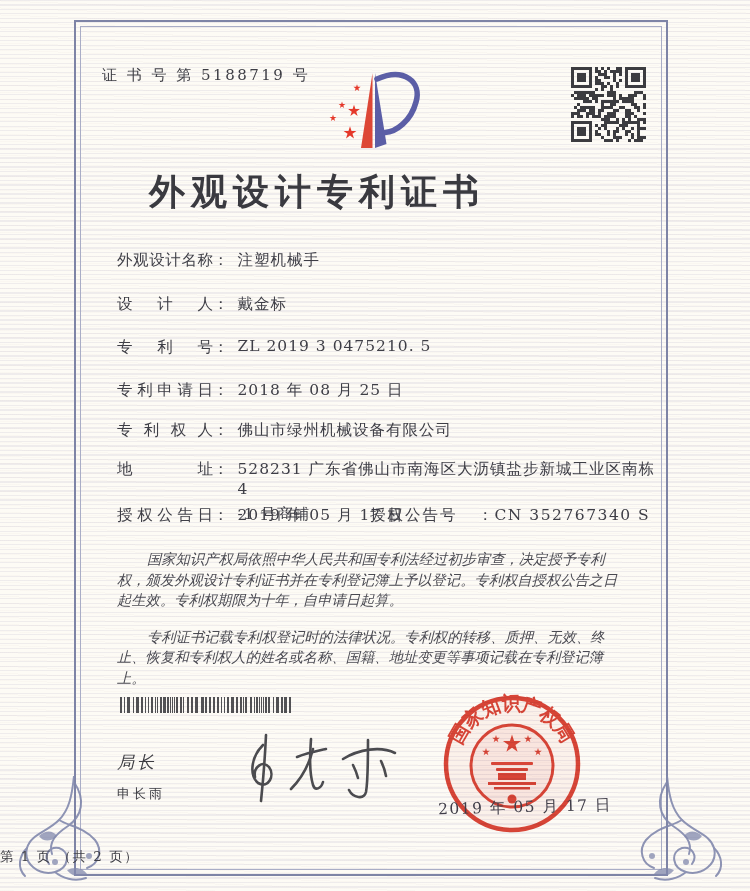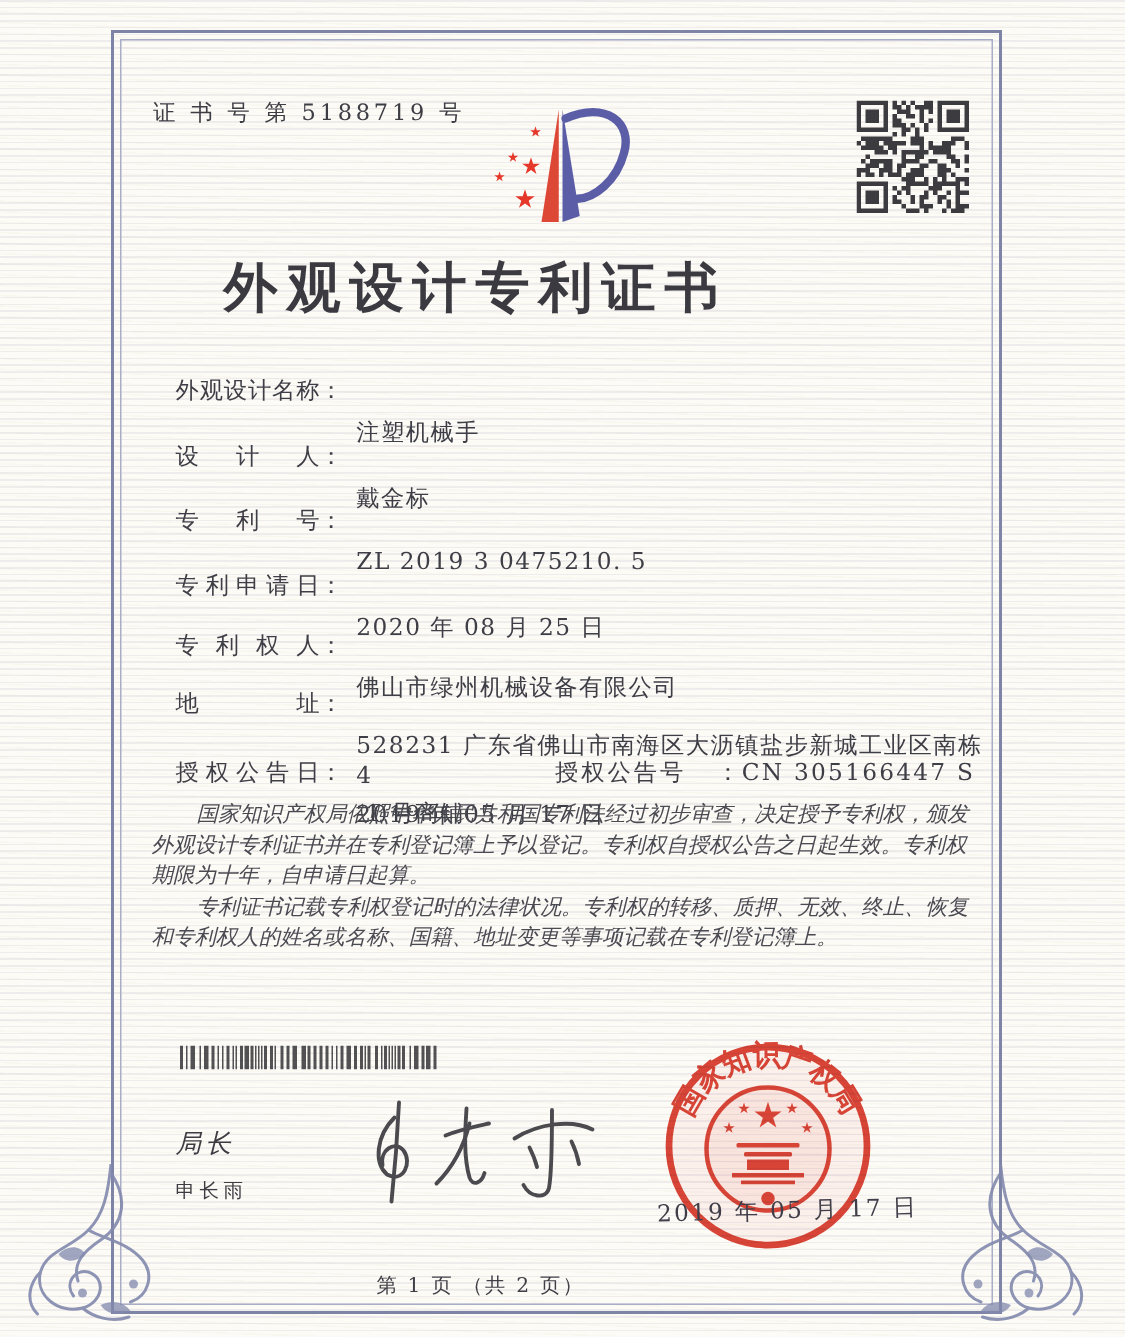--- a/index.html
+++ b/index.html
@@ -35,41 +35,41 @@
   }
   .frow{
     position:absolute;left:117px;font-size:15.5px;color:#3e3e46;
     white-space:nowrap;
   }
   .flabel{
     display:inline-block;width:96px;vertical-align:top;
     text-align:justify;text-align-last:justify;-moz-text-align-last:justify;
   }
   .fcolon{display:inline-block;vertical-align:top;margin-right:9px;}
-  .fvalue{display:inline-block;vertical-align:top;letter-spacing:1px;margin-top:28px;}
+  .fvalue{display:inline-block;vertical-align:top;letter-spacing:1px;}
   .fvalue .addr2{display:block;margin-top:6px;letter-spacing:1px;}
   .grant-no{position:absolute;left:253px;top:0;letter-spacing:1.5px;}
   .grant-no .glabel{letter-spacing:2px;margin-right:20px;}
   .paras{
     position:absolute;left:101px;top:533px;width:546px;
     font-size:14.3px;line-height:20.5px;color:#4a4a52;
     font-style:italic;
   }
-  .paras p{margin:0;text-indent:2.1em;}
+  .paras p{margin:16px;text-indent:2.1em;}
   .barcode{position:absolute;left:120px;top:697px;}
   .director-label{position:absolute;left:117px;top:751px;font-size:17px;letter-spacing:3px;color:#3c3c42;font-family:"DejaVu Sans","Liberation Sans",sans-serif;font-style:italic;}
   .director-name{position:absolute;left:117px;top:785px;font-size:13px;letter-spacing:3px;color:#3c3c42;font-family:"DejaVu Sans","Liberation Sans",sans-serif;}
   .signature{position:absolute;left:225px;top:727px;}
   .seal{position:absolute;left:424px;top:686px;mix-blend-mode:multiply;opacity:.93;}
   .seal-date{
     position:absolute;left:438px;top:797px;font-size:15.5px;color:#403e49;
     letter-spacing:1.5px;transform:rotate(-1.5deg);white-space:nowrap;
   }
   .footer{
-    position:absolute;left:0;top:848px;width:641px;text-align:center;
+    position:absolute;left:0;top:848px;width:641px;text-align:left;
     font-size:13.5px;letter-spacing:1.5px;color:#3f3f46;
   }
   .flourish{position:absolute;}
   .flourish.left{left:10px;top:776px;}
   .flourish.right{left:613px;top:776px;transform:scaleX(-1);}
 </style>
 </head>
 <body>
 
 <div class="page">
@@ -135,31 +135,31 @@
   <div class="frow" style="top:250px">
     <span class="flabel">外观设计名称</span><span class="fcolon">：</span><span class="fvalue">注塑机械手</span>
   </div>
   <div class="frow" style="top:294px">
     <span class="flabel">设计人</span><span class="fcolon">：</span><span class="fvalue">戴金标</span>
   </div>
   <div class="frow" style="top:337px">
     <span class="flabel">专利号</span><span class="fcolon">：</span><span class="fvalue">ZL 2019 3 0475210. 5</span>
   </div>
   <div class="frow" style="top:380px">
-    <span class="flabel">专利申请日</span><span class="fcolon">：</span><span class="fvalue">2020 年 08 月 25 日</span>
+    <span class="flabel">专利申请日</span><span class="fcolon">：</span><span class="fvalue">2018 年 08 月 25 日</span>
   </div>
   <div class="frow" style="top:420px">
     <span class="flabel">专利权人</span><span class="fcolon">：</span><span class="fvalue">佛山市绿州机械设备有限公司</span>
   </div>
   <div class="frow" style="top:459px;white-space:normal;">
     <span class="flabel">地址</span><span class="fcolon">：</span><span class="fvalue" style="width:418px"><span>528231 广东省佛山市南海区大沥镇盐步新城工业区南栋 4</span><span class="addr2">-1 号商铺</span></span>
   </div>
   <div class="frow" style="top:505px">
     <span class="flabel">授权公告日</span><span class="fcolon">：</span><span class="fvalue">2019 年 05 月 17 日</span>
-    <span class="grant-no"><span class="glabel">授权公告号</span><span>：</span><span>CN 305166447 S</span></span>
+    <span class="grant-no"><span class="glabel">授权公告号</span><span>：</span><span>CN 352767340 S</span></span>
   </div>
 
   <div class="paras">
     <p>国家知识产权局依照中华人民共和国专利法经过初步审查，决定授予专利权，颁发外观设计专利证书并在专利登记簿上予以登记。专利权自授权公告之日起生效。专利权期限为十年，自申请日起算。</p>
     <p>专利证书记载专利权登记时的法律状况。专利权的转移、质押、无效、终止、恢复和专利权人的姓名或名称、国籍、地址变更等事项记载在专利登记簿上。</p>
   </div>
 
   <svg class="barcode" id="barcode-svg" width="172" height="16" viewBox="0 0 172 16">
       <path d="M0 0h2v16h-2zM4 0h1v16h-1zM7 0h3v16h-3zM13 0h1v16h-1zM16 0h3v16h-3zM21 0h2v16h-2zM25 0h1v16h-1zM28 0h1v16h-1zM31 0h2v16h-2zM35 0h1v16h-1zM37 0h1v16h-1zM40 0h2v16h-2zM43 0h3v16h-3zM47 0h2v16h-2zM50 0h1v16h-1zM52 0h1v16h-1zM54 0h1v16h-1zM56 0h2v16h-2zM60 0h2v16h-2zM63 0h1v16h-1zM67 0h2v16h-2zM71 0h2v16h-2zM75 0h3v16h-3zM81 0h3v16h-3zM85 0h2v16h-2zM89 0h2v16h-2zM93 0h2v16h-2zM97 0h2v16h-2zM101 0h1v16h-1zM104 0h1v16h-1zM107 0h2v16h-2zM111 0h3v16h-3zM116 0h2v16h-2zM120 0h2v16h-2zM123 0h1v16h-1zM125 0h2v16h-2zM130 0h2v16h-2zM134 0h1v16h-1zM136 0h2v16h-2zM139 0h1v16h-1zM141 0h1v16h-1zM143 0h1v16h-1zM145 0h2v16h-2zM148 0h2v16h-2zM153 0h1v16h-1zM156 0h3v16h-3zM161 0h2v16h-2zM164 0h3v16h-3zM169 0h2v16h-2z" fill="#3a3a3e" opacity="0.88"></path>
     </svg>

